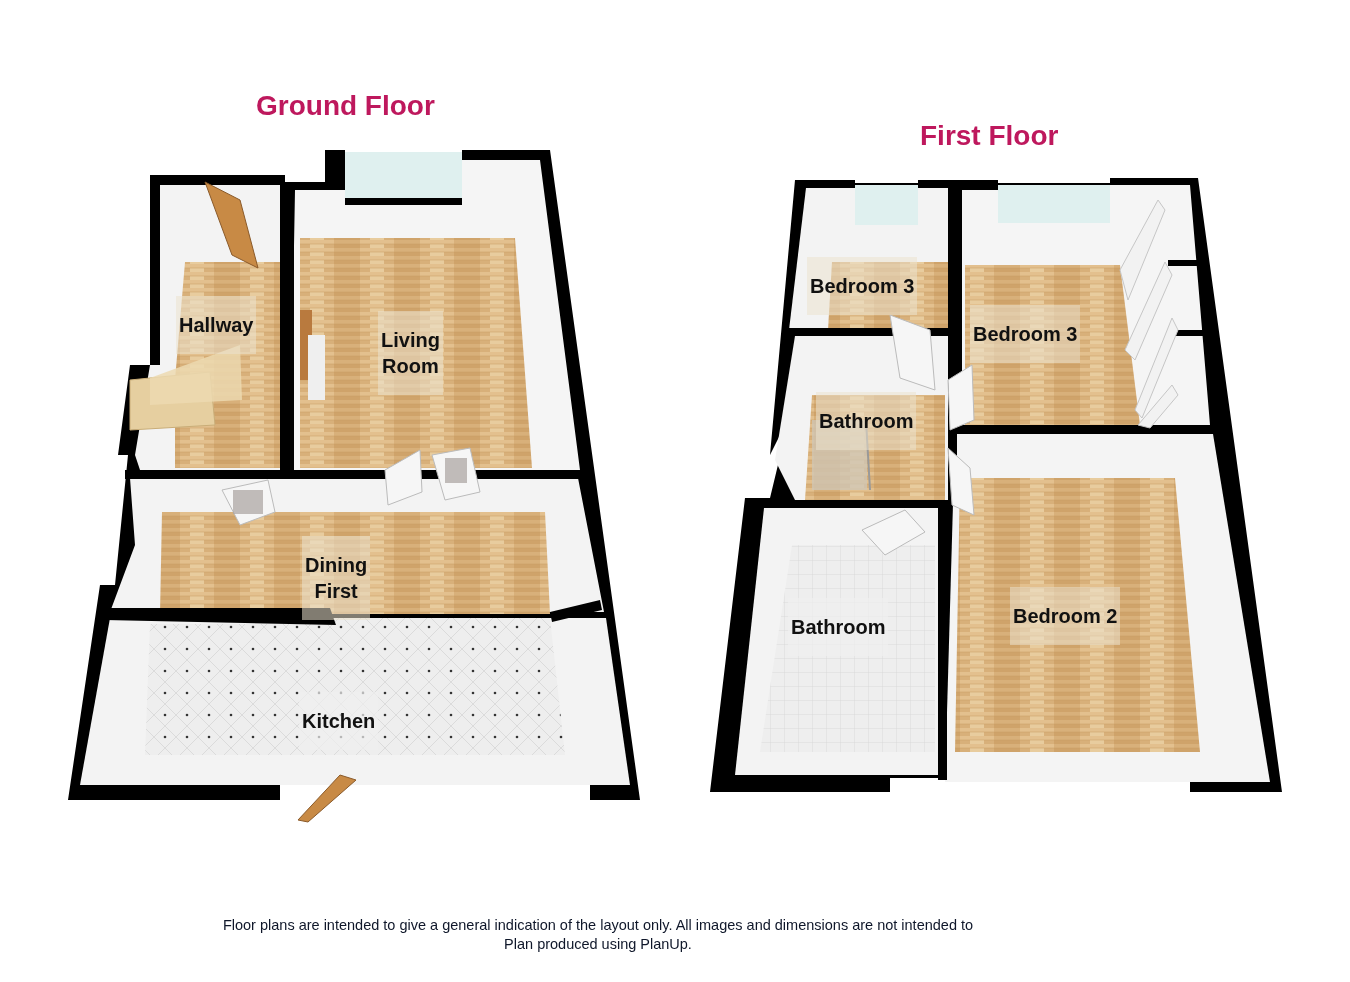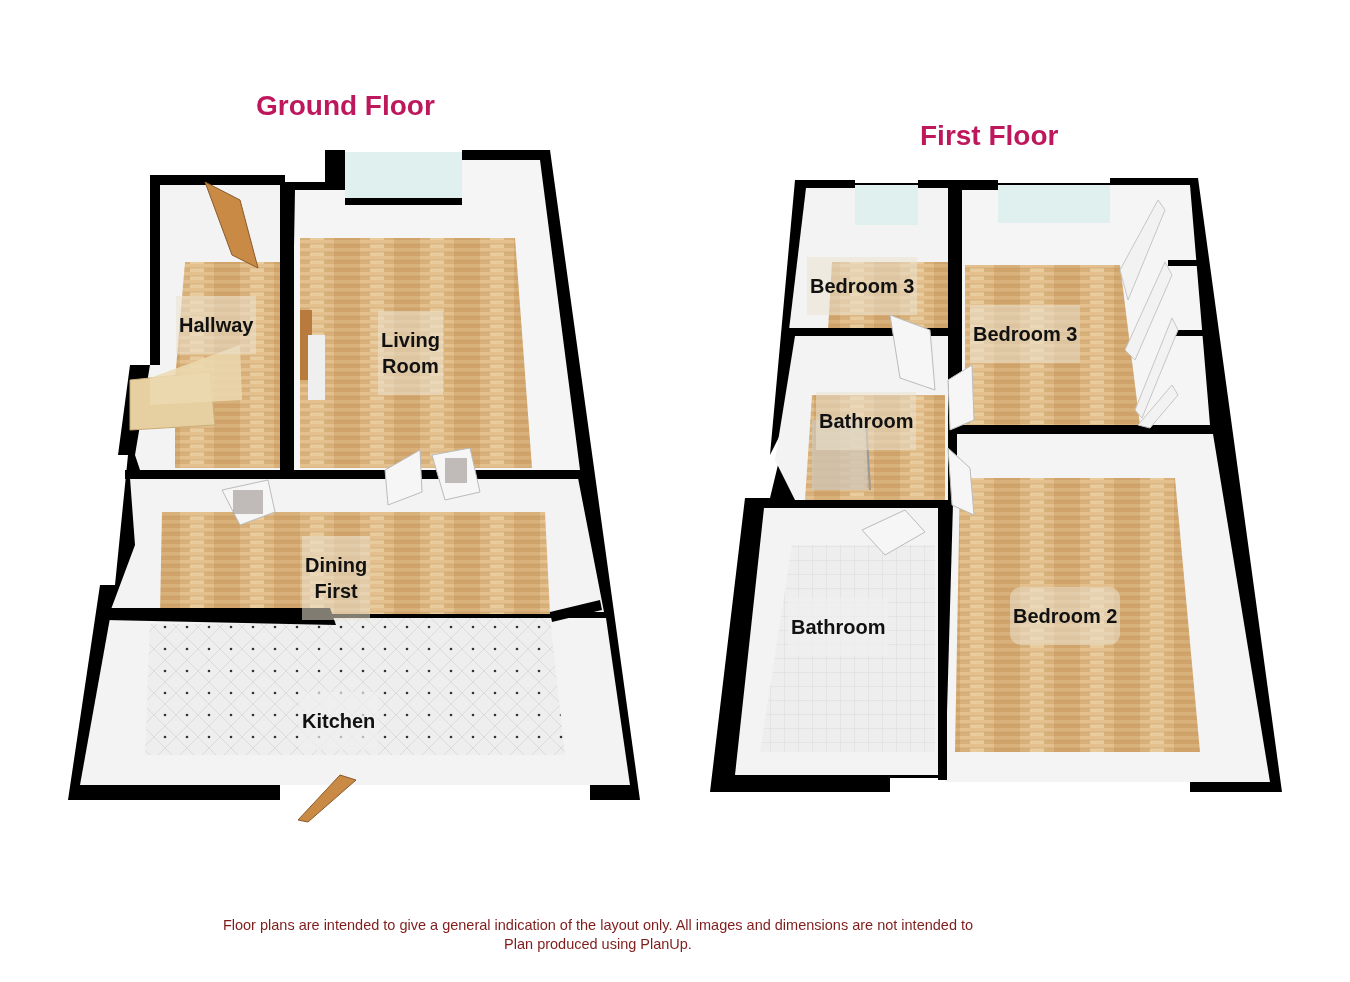--- a/index.html
+++ b/index.html
@@ -1,21 +1,21 @@
 <!DOCTYPE html>
 <html><head>
 <meta charset="utf-8">
 <style>
   html, body { margin:0; padding:0; background:#ffffff; }
   body { width:1350px; height:982px; position:relative; overflow:hidden; font-family:"Liberation Sans", sans-serif; }
   .floor-title { position:absolute; font-weight:bold; font-size:28px; color:#be185d; white-space:nowrap; }
   svg.plan { position:absolute; left:0; top:0; }
   .room-label { position:absolute; font-weight:bold; font-size:20px; color:#111; text-align:center; line-height:26px; background:rgba(235,225,205,0.55); padding:16px 3px; white-space:nowrap; }
   .room-label.tile { background:rgba(240,240,240,0.7); }
-  .disclaimer { position:absolute; left:0; width:1196px; top:916px; text-align:center; font-size:14.5px; line-height:19px; color:#7f1d1d; }
+  .disclaimer { position:absolute; left:0; width:1196px; top:916px; text-align:center; font-size:14.5px; line-height:19px; color:#0f172a; }
   .disclaimer div { white-space:nowrap; }
 </style>
 </head>
 <body>
 
 <svg class="plan" width="1350" height="982" viewBox="0 0 1350 982">
   <defs>
     <pattern id="wood" width="60" height="8" patternUnits="userSpaceOnUse">
       <rect width="60" height="8" fill="#d8b07a"></rect>
       <rect x="0" y="0" width="34" height="4" fill="#e3c08e"></rect>
@@ -127,18 +127,18 @@
 <div class="room-label" style="left:302px; top:536px;">
   <div>Dining</div>
   <div>First</div>
 </div>
 <div class="room-label tile" style="left:299px; top:692px;">Kitchen</div>
 
 <div class="room-label" style="left:807px; top:257px;">Bedroom 3</div>
 <div class="room-label" style="left:970px; top:305px;">Bedroom 3</div>
 <div class="room-label" style="left:816px; top:392px;">Bathroom</div>
 <div class="room-label tile" style="left:788px; top:598px;">Bathroom</div>
-<div class="room-label" style="left:1010px; top:587px;border-radius:11px;">Bedroom 2</div>
+<div class="room-label" style="left:1010px; top:587px;">Bedroom 2</div>
 
 <div class="disclaimer">
   <div>Floor plans are intended to give a general indication of the layout only. All images and dimensions are not intended to</div>
   <div>Plan produced using PlanUp.</div>
 </div>
 
 </body></html>

